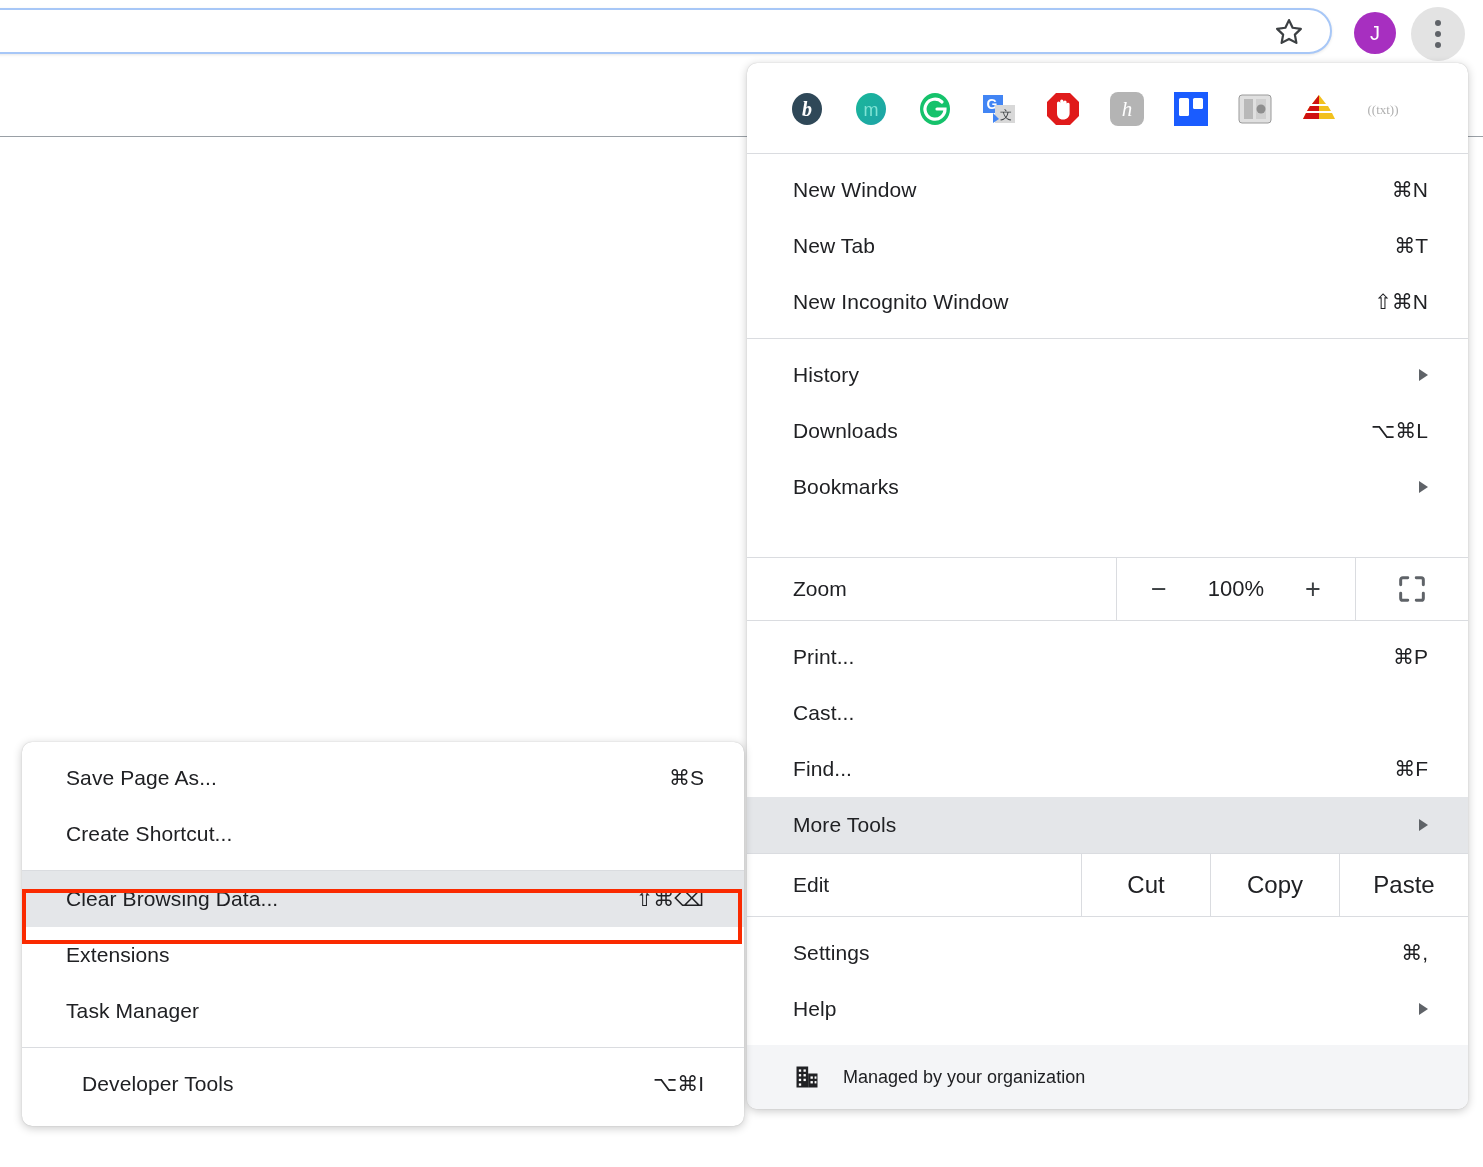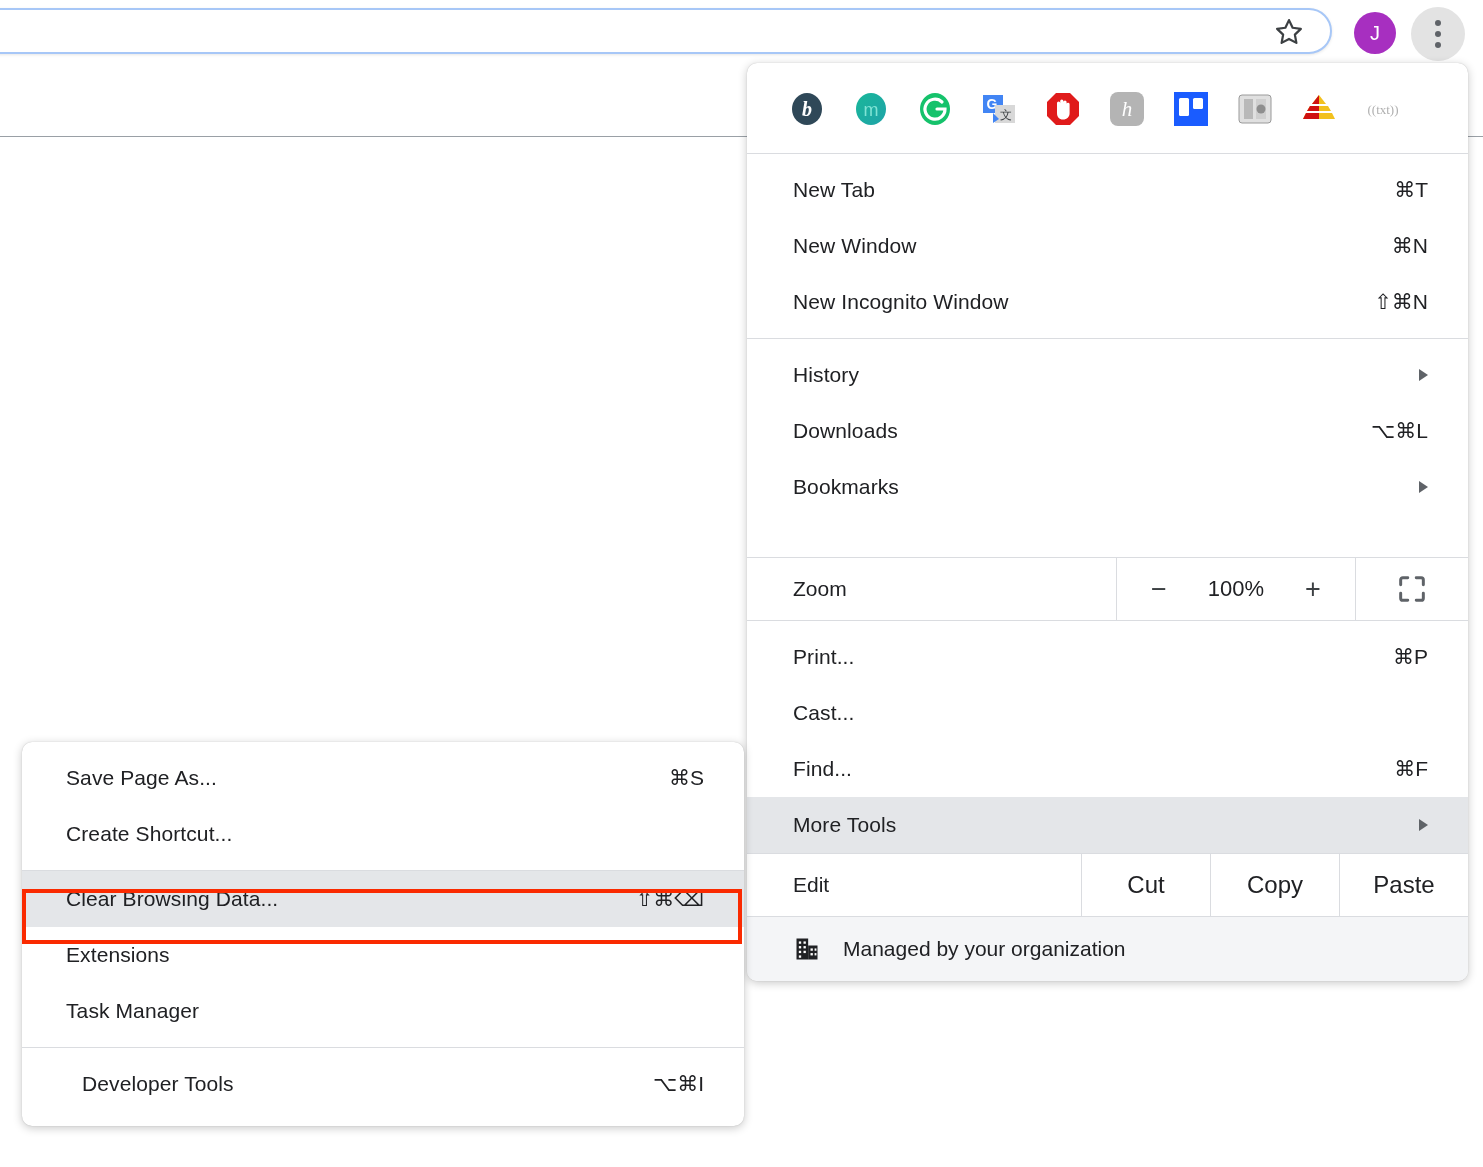--- a/index.html
+++ b/index.html
@@ -253,21 +253,21 @@
   
   #managed-footer {
     display: flex;
     align-items: center;
     gap: 22px;
     height: 64px;
     padding: 0 0 0 46px;
     background: #f4f5f7;
   }
   #managed-footer .managed-text {
-    font-size: 21px;
+    font-size: 18px;
     color: #202124;
   }
 
   
   #more-tools-submenu {
     position: absolute;
     left: 22px;
     top: 742px;
     width: 722px;
     background: #ffffff;
@@ -407,26 +407,26 @@
 
     <div class="ext-icon">
       <svg width="40" height="40" viewBox="0 0 40 40">
         <text x="20" y="25" font-family="'Liberation Serif',serif" font-size="13" fill="#b0b0b0" text-anchor="middle">((txt))</text>
       </svg>
     </div>
   </div>
 
   <div class="menu-section">
     <div class="menu-item">
+      <span class="menu-item-label">New Window</span>
+      <span class="menu-accel">⌘N</span>
+    </div>
+    <div class="menu-item">
       <span class="menu-item-label">New Tab</span>
       <span class="menu-accel">⌘T</span>
-    </div>
-    <div class="menu-item">
-      <span class="menu-item-label">New Window</span>
-      <span class="menu-accel">⌘N</span>
     </div>
     <div class="menu-item">
       <span class="menu-item-label">New Incognito Window</span>
       <span class="menu-accel">⇧⌘N</span>
     </div>
   </div>
 
   <div class="menu-section" style="border-bottom:none;">
     <div class="menu-item">
       <span class="menu-item-label">History</span>
@@ -484,20 +484,30 @@
 
   <div id="edit-row">
     <div id="edit-label-cell">
       <span>Edit</span>
     </div>
     <div class="edit-action">Cut</div>
     <div class="edit-action">Copy</div>
     <div class="edit-action">Paste</div>
   </div>
 
+  <div class="menu-section" style="border-bottom:none;">
+    <div class="menu-item">
+      <span class="menu-item-label">Settings</span>
+      <span class="menu-accel">⌘,</span>
+    </div>
+    <div class="menu-item">
+      <span class="menu-item-label">Help</span>
+      <span class="submenu-arrow"></span>
+    </div>
+  </div>
 
   <div id="managed-footer">
     <svg width="28" height="28" viewBox="0 0 24 24">
       <path d="M3 3h10v18H3z" fill="#202124"></path>
       <path d="M13 9h8v12h-8z" fill="#202124"></path>
       <g fill="#ffffff">
         <rect x="5" y="5.5" width="2" height="2"></rect>
           <rect x="9" y="5.5" width="2" height="2"></rect>
         <rect x="5" y="9.5" width="2" height="2"></rect>
           <rect x="9" y="9.5" width="2" height="2"></rect>

